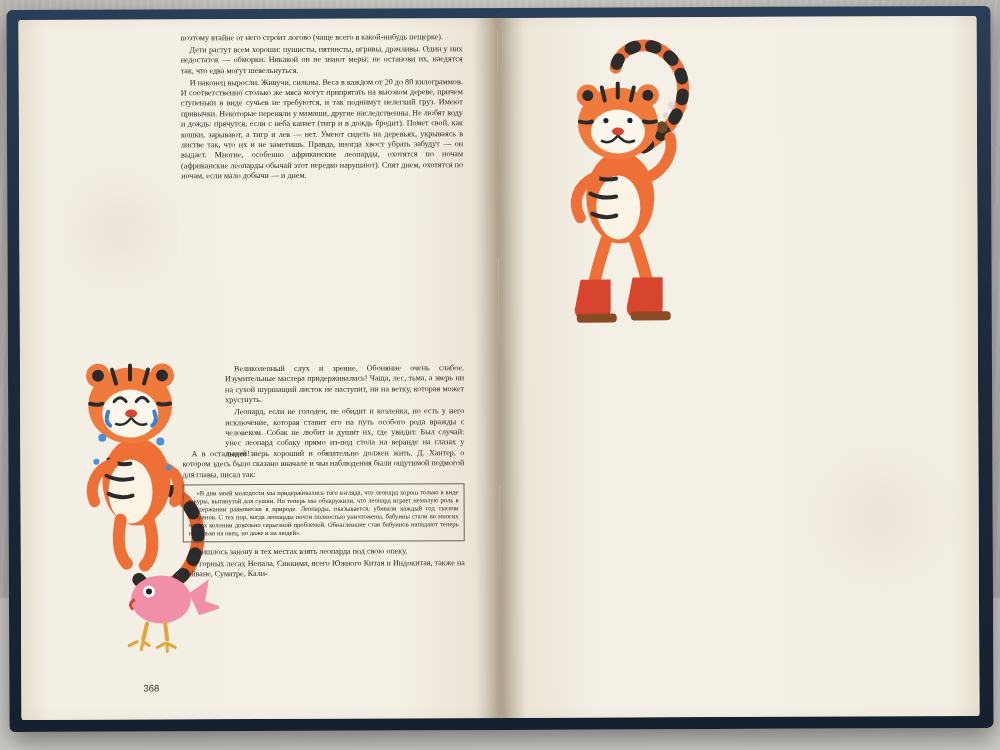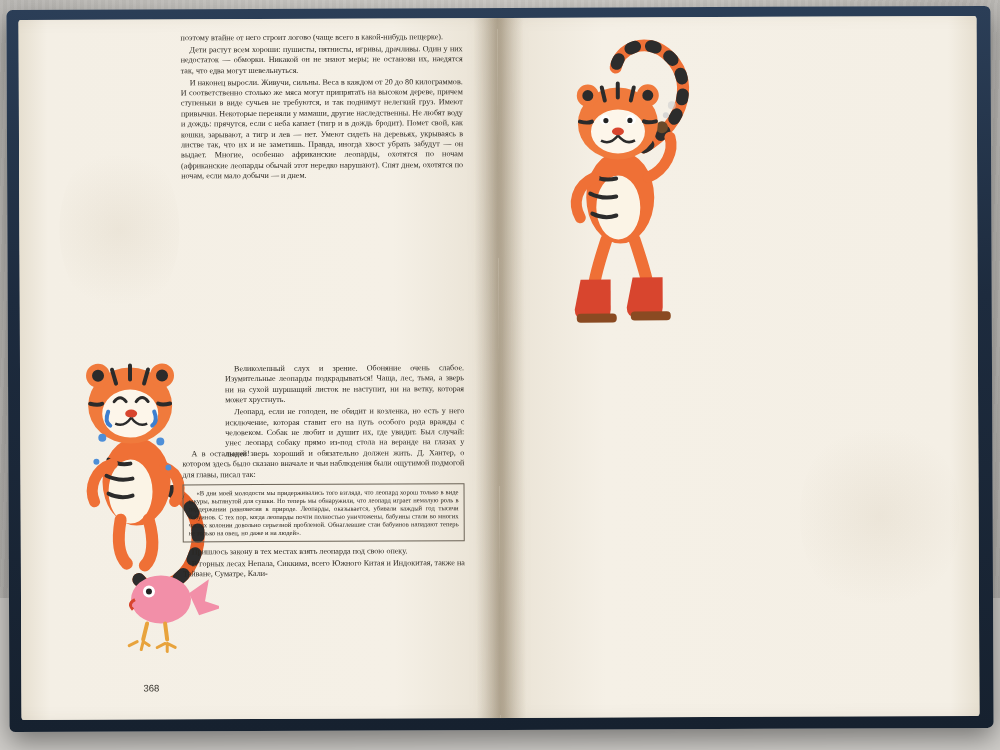--- a/index.html
+++ b/index.html
@@ -235,21 +235,21 @@
           </svg>
         </div>
 
         <div class="col" id="left-col-top">
           <p class="noindent">поэтому втайне от него строит логово (чаще всего в какой-нибудь пещерке).</p>
           <p>Дети растут всем хороши: пушисты, пятнисты, игривы, драчливы. Один у них недостаток — обморки. Никакой он не знают меры; не останови их, наедятся так, что едва могут шевельнуться.</p>
           <p>И наконец выросли. Живучи, сильны. Веса в каждом от 20 до 80 килограммов. И соответственно столько же мяса могут припрятать на высоком дереве, причем ступеньки в виде сучьев не требуются, и так поднимут нелегкий груз. Имеют привычки. Некоторые переняли у мамаши, другие наследственны. Не любят воду и дождь: прячутся, если с неба капает (тигр и в дождь бродит). Помет свой, как кошки, зарывают, а тигр и лев — нет. Умеют сидеть на деревьях, укрываясь в листве так, что их и не заметишь. Правда, иногда хвост убрать забудут — он выдает. Многие, особенно африканские леопарды, охотятся по ночам (африканские леопарды обычай этот нередко нарушают). Спят днем, охотятся по ночам, если мало добычи — и днем.</p>
         </div>
 
         <div class="col" id="left-col-mid">
-          <p>Великолепный слух и зрение. Обоняние очень слабое. Изумительные леопарды подкрадываться! Чаща, лес, тьма, а зверь ни на сухой шуршащий листок не наступит, ни на ветку, которая может хрустнуть.</p>
+          <p>Великолепный слух и зрение. Обоняние очень слабое. Изумительные мастера придерживались! Чаща, лес, тьма, а зверь ни на сухой шуршащий листок не наступит, ни на ветку, которая может хрустнуть.</p>
           <p>Леопард, если не голоден, не обидит и козленка, но есть у него исключение, которая ставит его на путь особого рода вражды с человеком. Собак не любит и душит их, где увидит. Был случай: унес леопард собаку прямо из-под стола на веранде на глазах у людей!</p>
         </div>
 
         <div class="col" id="left-col-bottom">
           <p>А в остальном зверь хороший и обязательно должен жить. Д. Хантер, о котором здесь было сказано вначале и чьи наблюдения были ощутимой подмогой для главы, писал так:</p>
           <div class="boxed">
             <p>«В дни моей молодости мы придерживались того взгляда, что леопард хорош только в виде шкуры, вытянутой для сушки. Но теперь мы обнаружили, что леопард играет немалую роль в поддержании равновесия в природе. Леопарды, оказывается, убивали каждый год тысячи бабуинов. С тех пор, когда леопарды почти полностью уничтожены, бабуины стали во многих частях колонии довольно серьезной проблемой. Обнаглевшие стаи бабуинов нападают теперь не только на овец, но даже и на людей».</p>
           </div>
           <p>Пришлось закону в тех местах взять леопарда под свою опеку.</p>
           <p>В горных лесах Непала, Сиккима, всего Южного Китая и Индокитая, также на Тайване, Суматре, Кали-</p>

